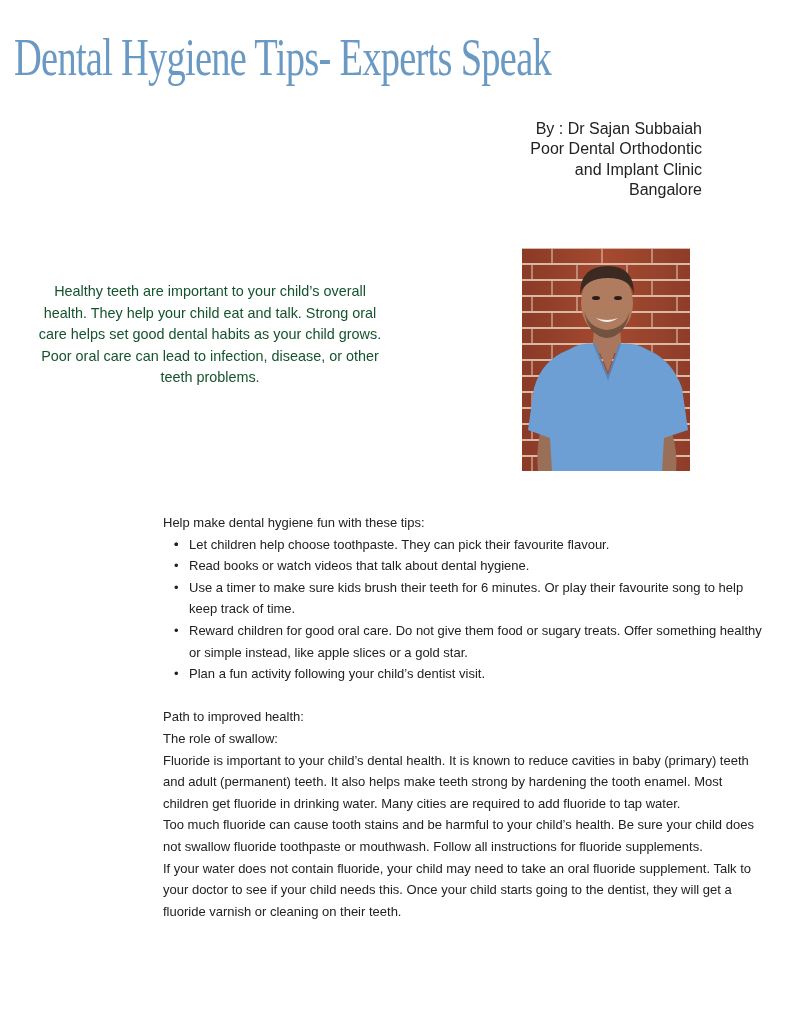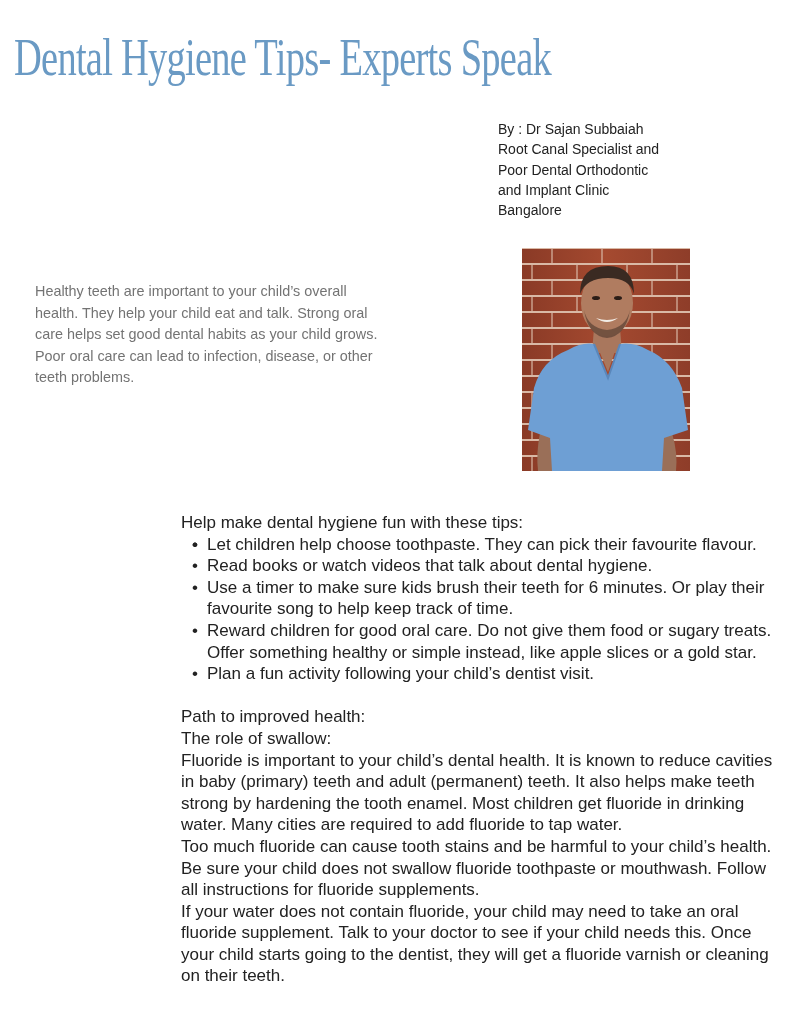--- a/index.html
+++ b/index.html
@@ -28,22 +28,22 @@
       letter-spacing: -1px;
       transform: scaleX(0.74);
       transform-origin: left top;
       white-space: nowrap;
     }
     .byline {
       position: absolute;
       left: 498px;
       top: 119px;
       width: 204px;
-      text-align: left;
-      font-size: 14px;
+      text-align: right;
+      font-size: 16px;
       line-height: 20.3px;
       color: #222;
     }
     .byline div { white-space: nowrap; }
     .photo {
       position: absolute;
       left: 522px;
       top: 248px;
       width: 168px;
       height: 223px;
@@ -53,32 +53,32 @@
         linear-gradient(90deg, #8a3a26, #a54a30 50%, #8e3d29);
     }
     .photo svg { position: absolute; left: 0; top: 0; }
     .intro {
       position: absolute;
       left: 35px;
       top: 281px;
       width: 350px;
       font-size: 14.4px;
       line-height: 21.6px;
-      color: #737373;
+      color: #14532d;
       margin: 0;
+      text-align: center;
     }
     .main {
       position: absolute;
       left: 163px;
       top: 512px;
       width: 600px;
-      font-size: 17px;
+      font-size: 13px;
       line-height: 21.6px;
       color: #222;
-      margin-left: 18px;
     }
     .main p { margin: 0; }
     .tips {
       list-style: none;
       margin: 0;
       padding: 0;
     }
     .tips li {
       position: relative;
       padding-left: 26px;
@@ -90,21 +90,20 @@
     }
     .spacer { height: 21.6px; }
   </style>
 </head>
 <body>
 
 <h1 class="title">Dental Hygiene Tips- Experts Speak</h1>
 
 <div class="byline">
   <div>By : Dr Sajan Subbaiah</div>
-  <div>Root Canal Specialist and</div>
   <div>Poor Dental Orthodontic</div>
   <div>and Implant Clinic</div>
   <div>Bangalore</div>
 </div>
 
 <div class="photo" title="Portrait of Dr Sajan Subbaiah in blue scrubs in front of a red brick wall">
   <svg width="168" height="223" viewBox="0 0 168 223">
 
     <g stroke="#d9b9a6" stroke-width="1.5" opacity="0.8">
       <line x1="30" y1="0" x2="30" y2="16"></line>

